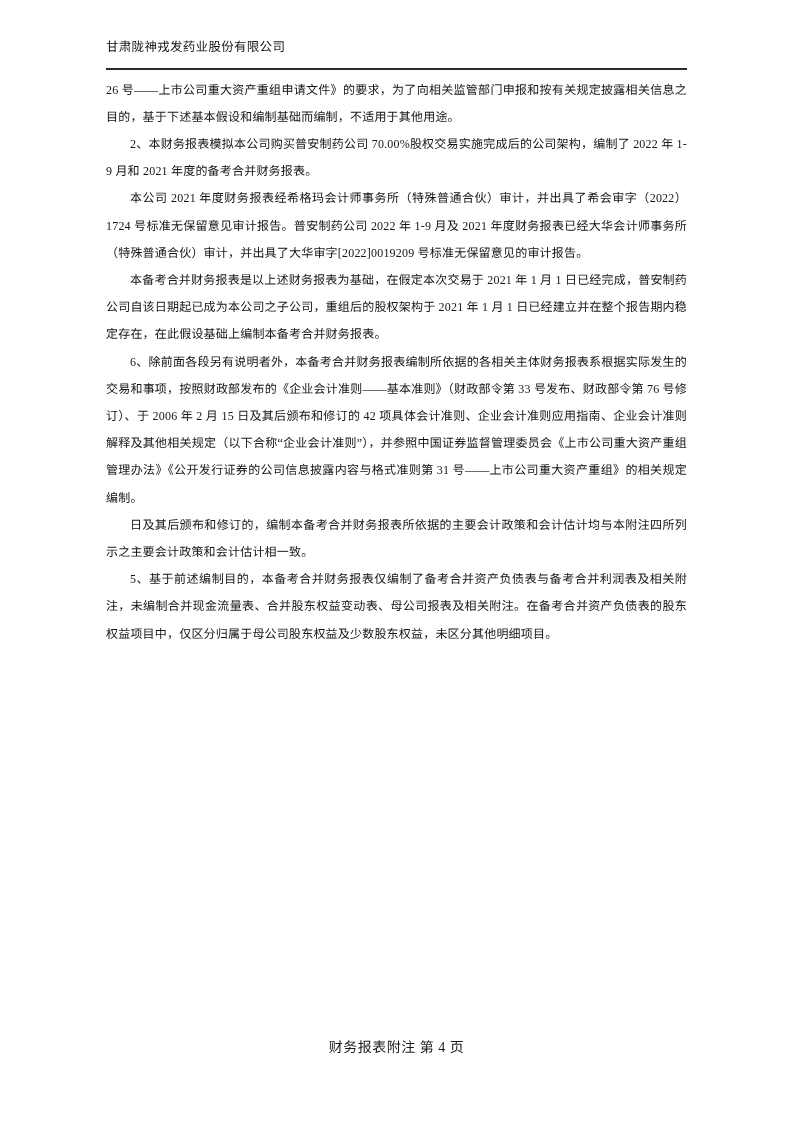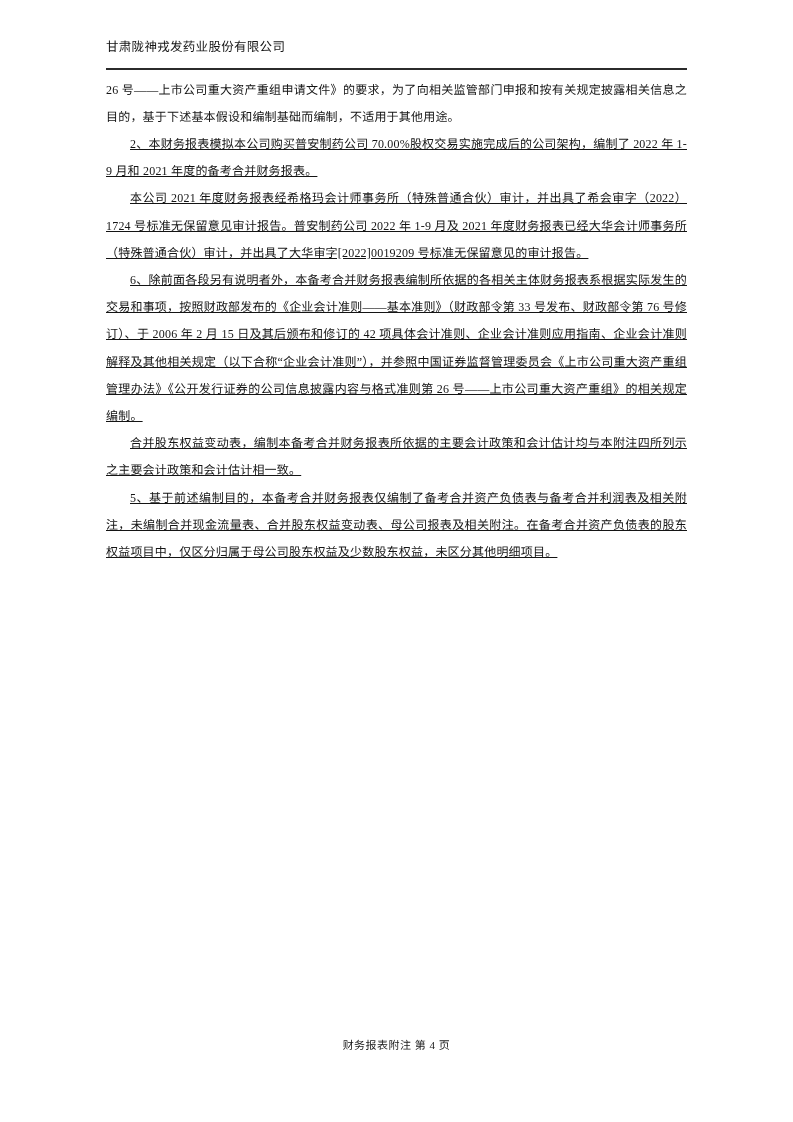--- a/index.html
+++ b/index.html
@@ -40,51 +40,51 @@
   .doc-body p {
     margin: 0;
     font-size: 12px;
     line-height: 27.2px;
     text-align: justify;
     text-justify: inter-ideograph;
     letter-spacing: 0.2px;
   }
   .doc-body p.indent {
     text-indent: 2em;
-    text-decoration: underline;
   }
   .doc-body p.continuation {
     text-indent: 0;
   }
   .doc-footer {
     position: absolute;
     left: 0;
     right: 0;
     top: 1036px;
     text-align: center;
-    font-size: 11px;
+    font-size: 14px;
     color: #1a1a1a;
     letter-spacing: 0.5px;
   }
 </style>
 </head>
 <body>
 
 <div class="page">
   <div class="page-inner">
 
     <div class="doc-header">
       <div class="hline">甘肃陇神戎发药业股份有限公司</div>
     </div>
 
     <div class="doc-body">
       <p class="continuation">26 号——上市公司重大资产重组申请文件》的要求，为了向相关监管部门申报和按有关规定披露相关信息之目的，基于下述基本假设和编制基础而编制，不适用于其他用途。</p>
       <p class="indent">2、本财务报表模拟本公司购买普安制药公司 70.00%股权交易实施完成后的公司架构，编制了 2022 年 1-9 月和 2021 年度的备考合并财务报表。</p>
       <p class="indent">本公司 2021 年度财务报表经希格玛会计师事务所（特殊普通合伙）审计，并出具了希会审字（2022）1724 号标准无保留意见审计报告。普安制药公司 2022 年 1-9 月及 2021 年度财务报表已经大华会计师事务所（特殊普通合伙）审计，并出具了大华审字[2022]0019209 号标准无保留意见的审计报告。</p>
-      <p class="indent">6、除前面各段另有说明者外，本备考合并财务报表编制所依据的各相关主体财务报表系根据实际发生的交易和事项，按照财政部发布的《企业会计准则——基本准则》（财政部令第 33 号发布、财政部令第 76 号修订）、于 2006 年 2 月 15 日及其后颁布和修订的 42 项具体会计准则、企业会计准则应用指南、企业会计准则解释及其他相关规定（以下合称“企业会计准则”），并参照中国证券监督管理委员会《上市公司重大资产重组管理办法》《公开发行证券的公司信息披露内容与格式准则第 26 号——上市公司重大资产重组》的相关规定编制。</p>
-      <p class="indent">合并股东权益变动表，编制本备考合并财务报表所依据的主要会计政策和会计估计均与本附注四所列示之主要会计政策和会计估计相一致。</p>
+      <p class="indent">本备考合并财务报表是以上述财务报表为基础，在假定本次交易于 2021 年 1 月 1 日已经完成，普安制药公司自该日期起已成为本公司之子公司，重组后的股权架构于 2021 年 1 月 1 日已经建立并在整个报告期内稳定存在，在此假设基础上编制本备考合并财务报表。</p>
+      <p class="indent">6、除前面各段另有说明者外，本备考合并财务报表编制所依据的各相关主体财务报表系根据实际发生的交易和事项，按照财政部发布的《企业会计准则——基本准则》（财政部令第 33 号发布、财政部令第 76 号修订）、于 2006 年 2 月 15 日及其后颁布和修订的 42 项具体会计准则、企业会计准则应用指南、企业会计准则解释及其他相关规定（以下合称“企业会计准则”），并参照中国证券监督管理委员会《上市公司重大资产重组管理办法》《公开发行证券的公司信息披露内容与格式准则第 31 号——上市公司重大资产重组》的相关规定编制。</p>
+      <p class="indent">日及其后颁布和修订的，编制本备考合并财务报表所依据的主要会计政策和会计估计均与本附注四所列示之主要会计政策和会计估计相一致。</p>
       <p class="indent">5、基于前述编制目的，本备考合并财务报表仅编制了备考合并资产负债表与备考合并利润表及相关附注，未编制合并现金流量表、合并股东权益变动表、母公司报表及相关附注。在备考合并资产负债表的股东权益项目中，仅区分归属于母公司股东权益及少数股东权益，未区分其他明细项目。</p>
     </div>
 
   </div>
 
   <div class="doc-footer">财务报表附注 第 4 页</div>
 </div>
 
 </body></html>

